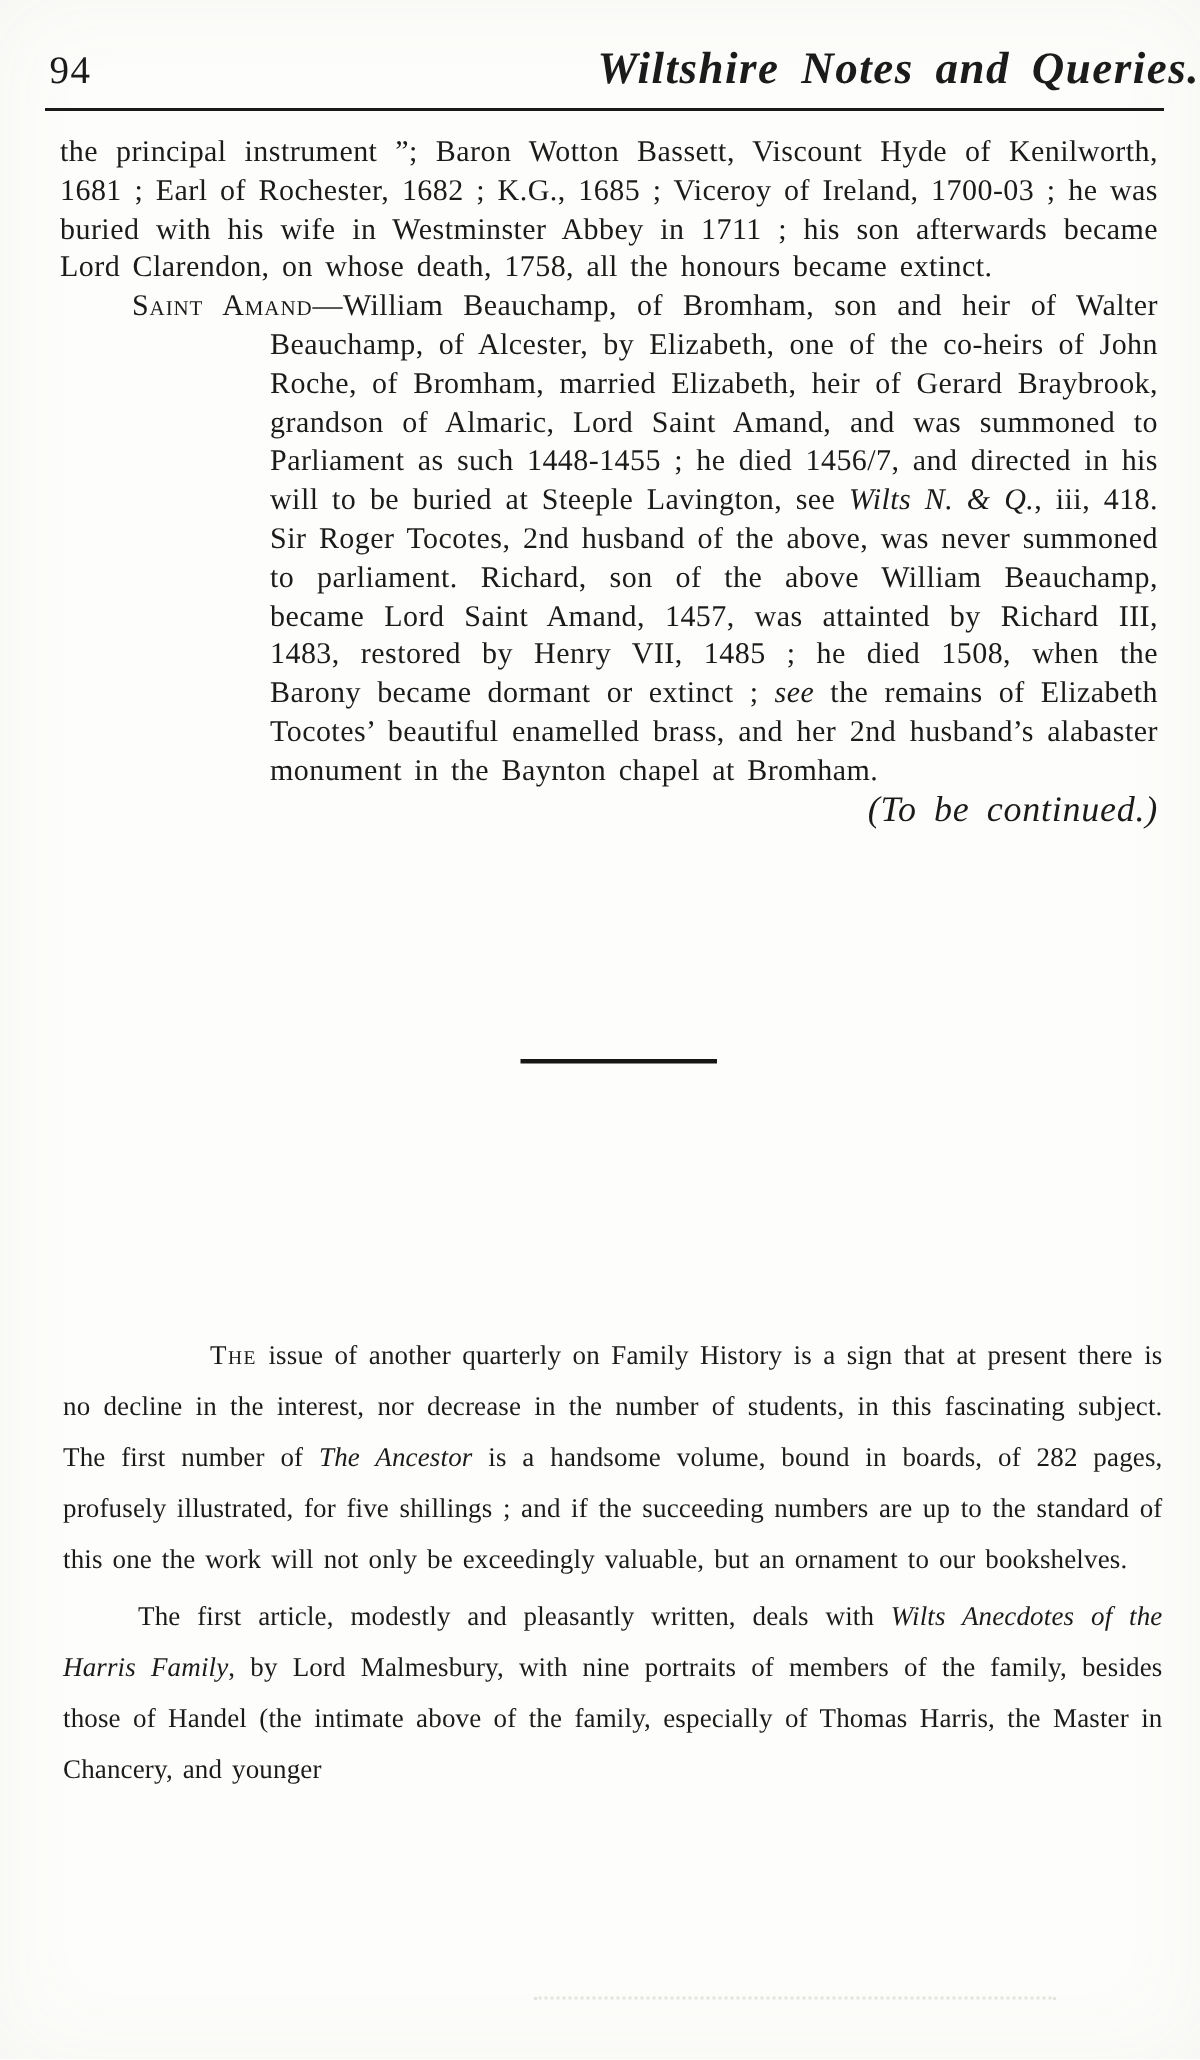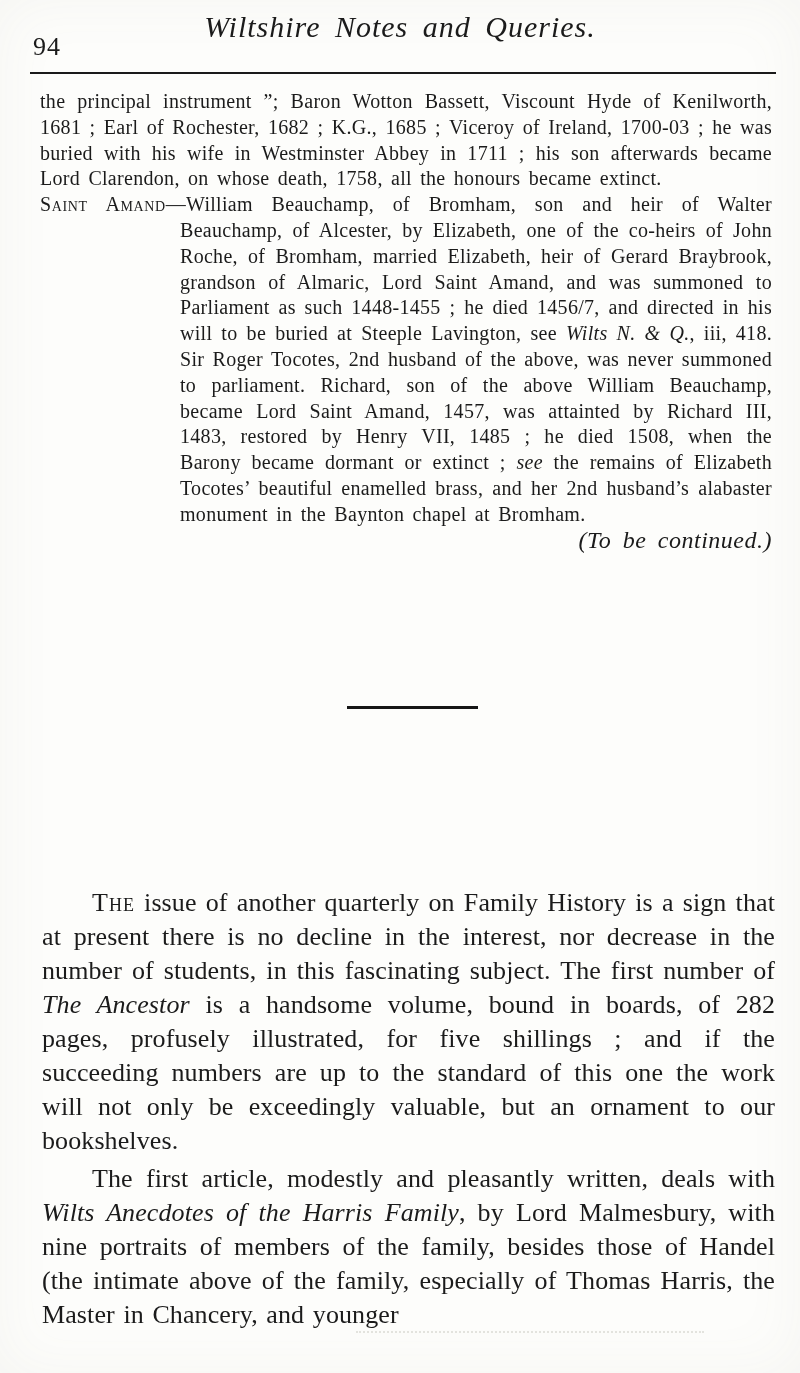--- a/index.html
+++ b/index.html
@@ -6,32 +6,32 @@
   .page {
     position: relative;
     width: 800px;
     height: 1373px;
     background: #fdfdfb;
     color: #1b1b1b;
     font-family: "Liberation Serif", serif;
     overflow: hidden;
     box-shadow: inset 0 0 60px rgba(120,120,110,0.06);
   }
-  .sc { font-variant: small-caps; }
+  .sc { font-variant: small-caps; margin-left: 48px; }
   .it { font-style: italic; }
 
   
   .pagenum {
     position: absolute; left: 33px; top: 32px;
     font-size: 26px; letter-spacing: 1px; text-align: center;
   }
   .runtitle {
-    position: absolute; left: 0; right: 0; top: 10px;
-    text-align: center;
-    font-style: italic; font-weight: 400;
+    position: absolute; left: 0; right: 0; top: 29px;
+    text-align: right;
+    font-style: italic; font-weight: 700;
     font-size: 30px; letter-spacing: 1px; word-spacing: 6px;
   }
   .headrule {
     position: absolute; left: 30px; top: 72px; width: 746px;
     border-top: 2.5px solid #1a1a1a;
   }
 
   
   .notes {
     position: absolute; left: 40px; top: 89px; width: 732px;
@@ -63,21 +63,21 @@
     position: absolute; left: 55px; top: 737px; width: 722px;
     box-sizing: border-box;
     padding-left: 38px; text-indent: -38px;
     font-size: 24px; line-height: 37px;
     text-align: justify;
     word-spacing: 7px; letter-spacing: 0.4px;
   }
   .revhead .sc { letter-spacing: 1.6px; }
   .revbody {
     position: absolute; left: 42px; top: 886px; width: 733px;
-    font-size: 26px; line-height: 34px;
+    font-size: 18px; line-height: 34px;
     text-align: justify;
     word-spacing: 2px; letter-spacing: 0.1px;
   }
   .revbody p { margin: 0; text-indent: 50px; }
   .revbody p + p { margin-top: 4px; }
   .revbody .lead { letter-spacing: 1px; }
 
   
   .artifact-line {
     position: absolute; left: 356px; top: 1331px; width: 348px;

